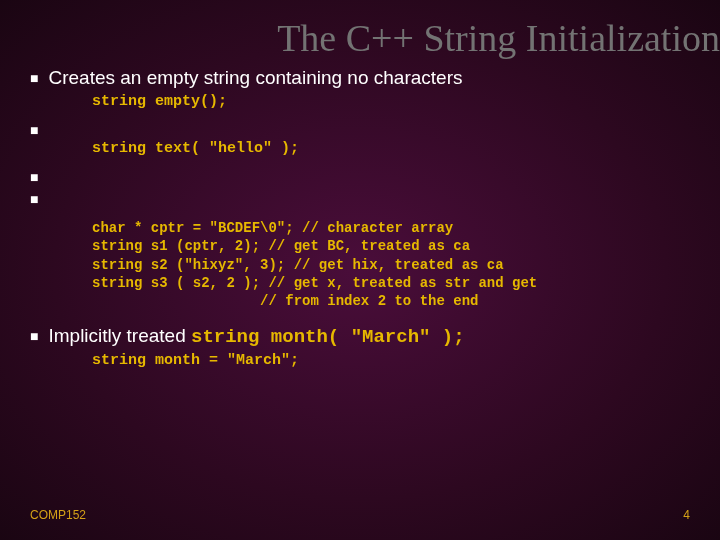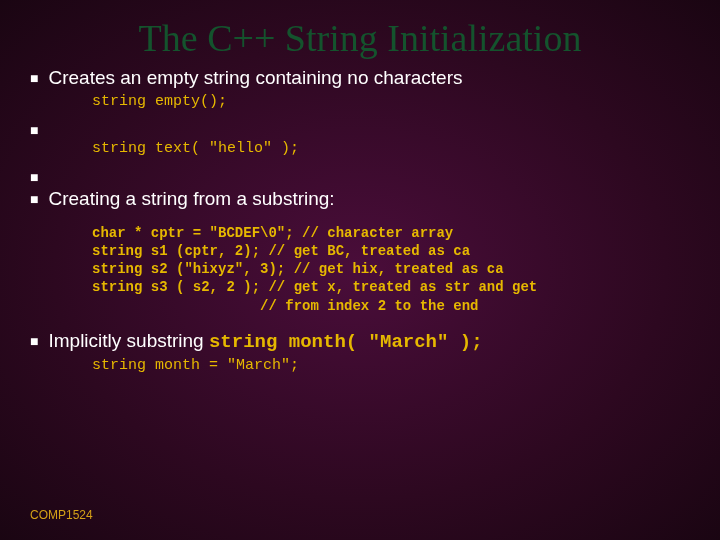--- a/index.html
+++ b/index.html
@@ -8,22 +8,22 @@
     height: 540px;
     background: radial-gradient(ellipse at center, #4a0d3a 0%, #2d0820 60%, #1a0512 100%);
     font-family: Arial, sans-serif;
     color: #fff;
     overflow: hidden;
     position: relative;
   }
   .title {
     font-family: "Times New Roman", serif;
     font-size: 38px;
-    color: #14532d;
-    text-align: center;
+    color: #737373;
+    text-align: right;
     padding-top: 16px;
     padding-bottom: 6px;
     font-weight: normal;
   }
   .content {
     padding: 0 30px;
   }
   .bullet-row {
     display: flex;
     align-items: flex-start;
@@ -36,21 +36,21 @@
     margin-top: 4px;
   }
   .bullet-text {
     color: #fff;
     font-size: 19px;
     line-height: 1.3;
     text-align: center;
   }
   .code {
     font-family: "Courier New", monospace;
-    font-weight: normal;
+    font-weight: bold;
     color: #e6b800;
     font-size: 15px;
     margin-left: 62px;
     margin-bottom: 8px;
     white-space: pre;
     line-height: 1.15;
   }
   .code-block {
     font-family: "Courier New", monospace;
     font-weight: bold;
@@ -66,20 +66,21 @@
     font-family: "Courier New", monospace;
     font-weight: bold;
     color: #e6b800;
   }
   .footer {
     position: absolute;
     bottom: 18px;
     left: 30px;
     right: 30px;
     display: flex;
+    justify-content: space-between;
     font-size: 12px;
   }
   .footer-left { color: #d4a017; }
   .footer-right { color: #d4a017; }
 </style>
 </head>
 <body>
 
 <div class="title">The C++ String Initialization</div>
 
@@ -95,32 +96,31 @@
     <span class="bullet">■</span>
   </div>
   <div class="code">string text( "hello" );</div>
 
   <div class="bullet-row">
     <span class="bullet">■</span>
   </div>
 
   <div class="bullet-row">
     <span class="bullet">■</span>
-    <span class="bullet-text">Creating a string from a substring:</span>
   </div>
   <div class="code-block">char * cptr = "BCDEF\0"; // character array
 string s1 (cptr, 2); // get BC, treated as ca
 string s2 ("hixyz", 3); // get hix, treated as ca
 string s3 ( s2, 2 ); // get x, treated as str and get
                     // from index 2 to the end</div>
 
   <div class="bullet-row">
     <span class="bullet">■</span>
     <span class="bullet-text">
-      <span>Implicitly substring </span><span class="inline-code">string month( "March" );</span>
+      <span>Implicitly treated </span><span class="inline-code">string month( "March" );</span>
     </span>
   </div>
   <div class="code">string month = "March";</div>
 
 </div>
 
 <div class="footer">
   <span class="footer-left">COMP152</span>
   <span class="footer-right">4</span>
 </div>

